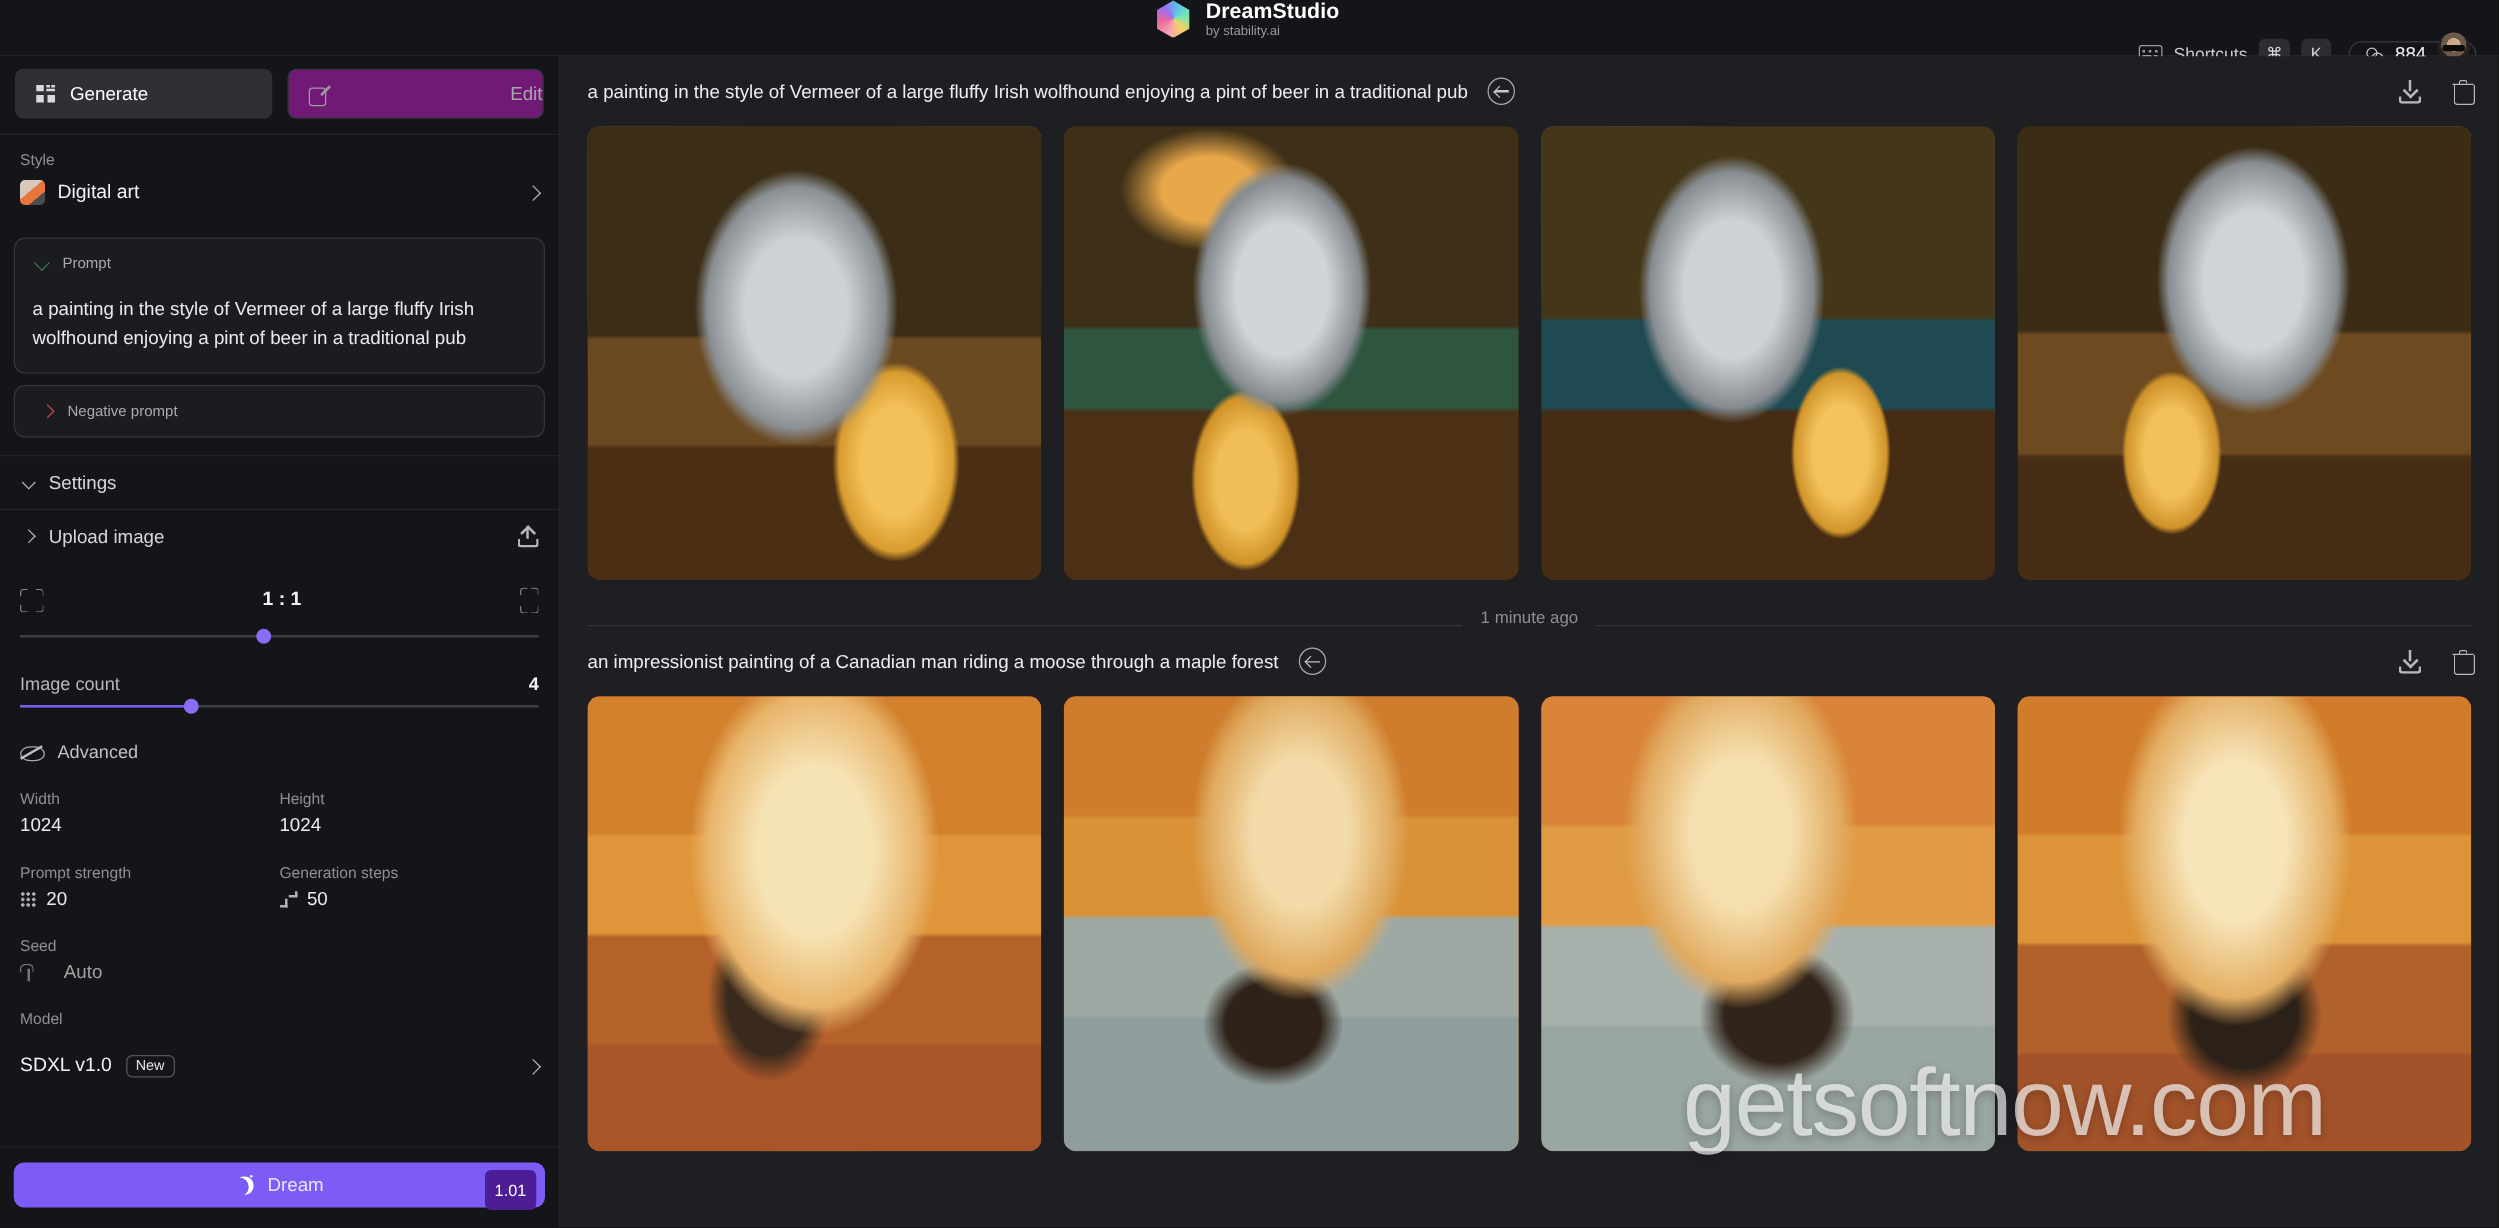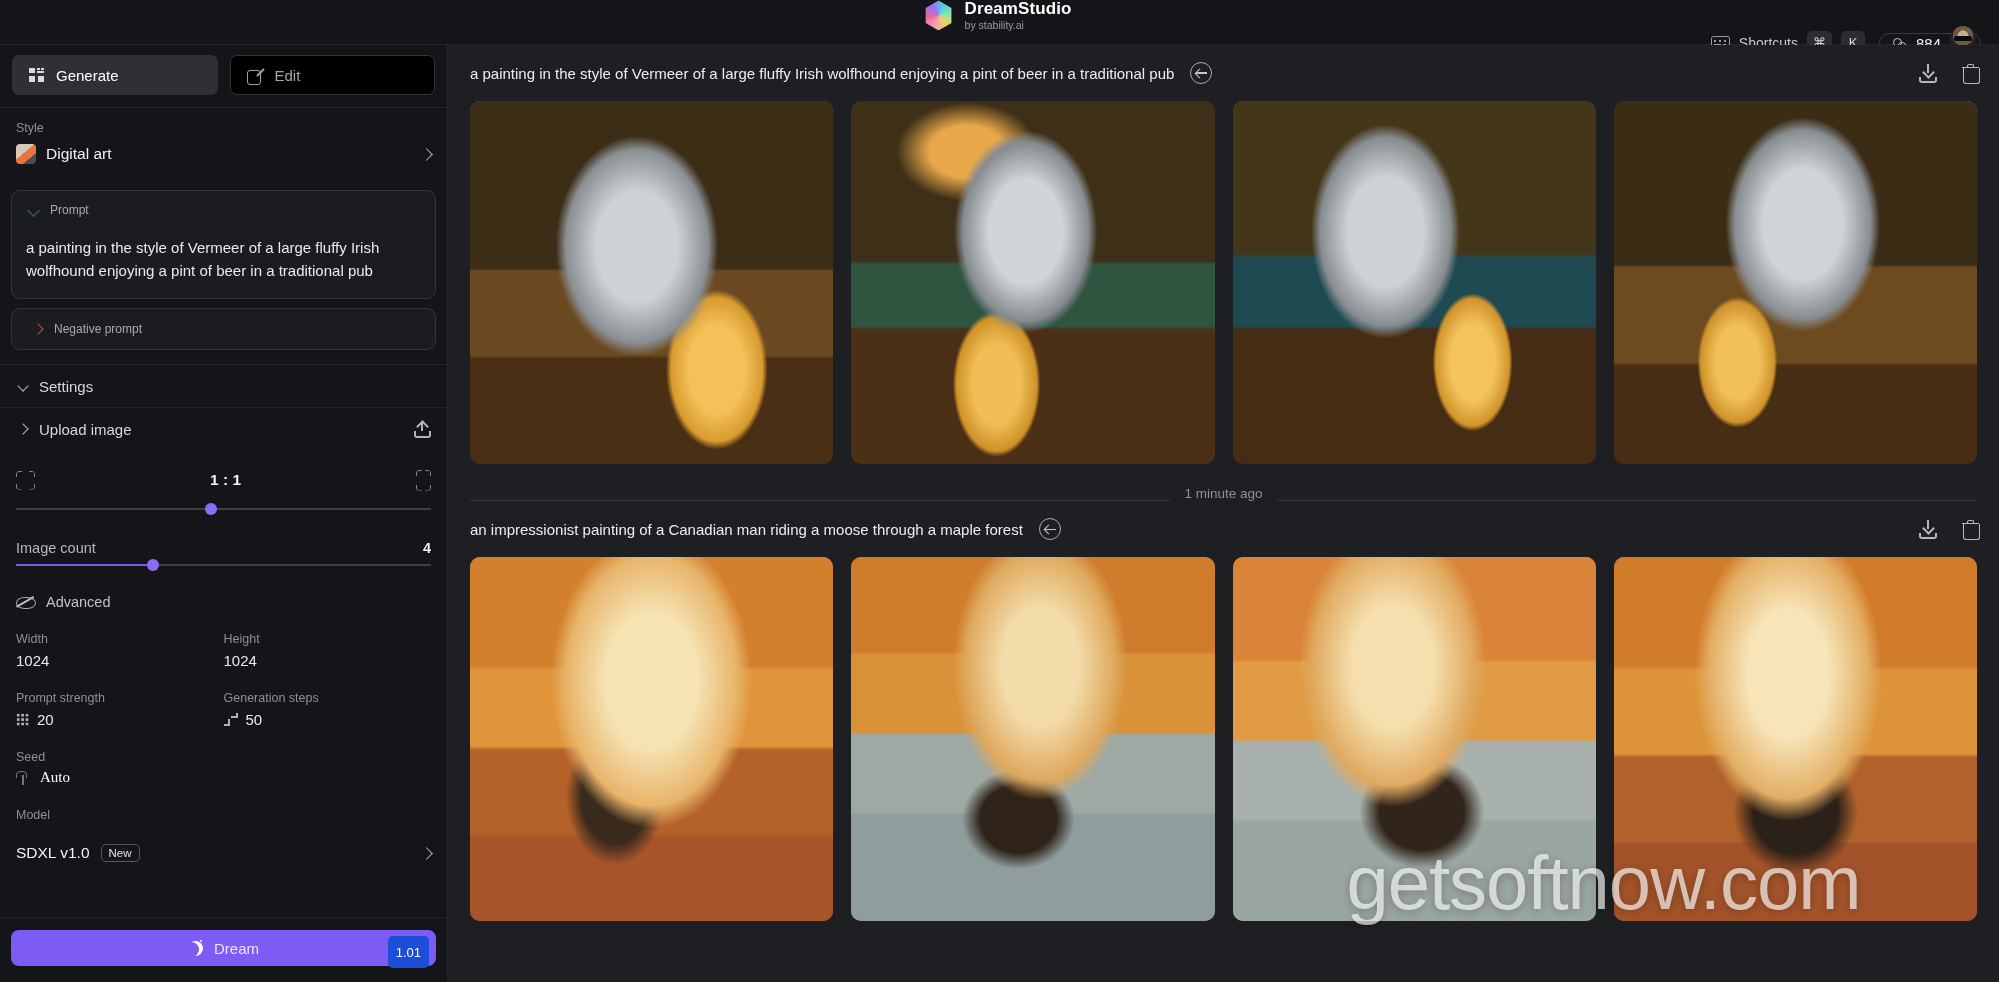--- a/index.html
+++ b/index.html
@@ -80,21 +80,21 @@
     display: flex; flex-direction: column;
     height: 937px;
   }
   .tabs { display: flex; gap: 12px; padding: 10px 12px 12px 12px; }
   .tab {
     flex: 1; height: 40px; border-radius: 7px;
     display: flex; align-items: center; gap: 11px; padding-left: 16px;
     font-size: 15px; border: 1px solid transparent;
   }
   .tab.active { background: #2f3036; color: #ffffff; }
-  .tab.inactive { background: #000000; border-color: #34353b; color: #a6a7ad; }
+  .tab.inactive { background: #701a75; border-color: #34353b; color: #a6a7ad; justify-content: space-between; }
   .ico-grid { width: 16px; height: 14px; display:block;
      background:
       linear-gradient(#d9dade,#d9dade) 0 0/6px 5px no-repeat,
       linear-gradient(#d9dade,#d9dade) 8px 0/3px 2px no-repeat,
       linear-gradient(#d9dade,#d9dade) 12px 0/3px 2px no-repeat,
       linear-gradient(#d9dade,#d9dade) 8px 3px/7px 2px no-repeat,
       linear-gradient(#d9dade,#d9dade) 0 8px/6px 6px no-repeat,
       linear-gradient(#d9dade,#d9dade) 9px 8px/6px 6px no-repeat;
   }
   .ico-pencil { width: 17px; height: 17px; position: relative; }
@@ -195,21 +195,21 @@
   .dots9 { width: 13px; height: 13px; display:inline-block;
     background-image: radial-gradient(#b0b1b6 45%, transparent 46%);
     background-size: 4.4px 4.4px; }
   .steps-ico { width: 14px; height: 13px; position:relative; display:inline-block; }
   .steps-ico::before{content:"";position:absolute;left:0;bottom:0;width:6px;height:1.6px;background:#b0b1b6;}
   .steps-ico::after{content:"";position:absolute;left:4.5px;bottom:0;width:1.6px;height:7px;background:#b0b1b6;}
   .steps-ico i{position:absolute;right:0;top:3px;width:7px;height:1.6px;background:#b0b1b6;}
   .steps-ico u{position:absolute;right:0;top:0;width:1.6px;height:4px;background:#b0b1b6;}
 
   .seed-row { margin-top: 22px; }
-  .seed-val { font-size: 15px; color: #ffffff; display: flex; align-items:center; gap: 10px; margin-top: 5px; font-family: Liberation Serif, serif;}
+  .seed-val { font-size: 15px; color: #a3a3a3; display: flex; align-items:center; gap: 21px; margin-top: 5px;}
   .seed-ico { width: 14px; height: 14px; position: relative; }
   .seed-ico::before{content:"";position:absolute;left:6px;top:4px;width:1.6px;height:10px;background:#75767d;}
   .seed-ico::after{content:"";position:absolute;left:0px;top:0px;width:9px;height:6px;
      border:1.5px solid #75767d;border-radius:50% 50% 0 0;border-bottom:none;}
 
   .model-row { margin-top: 22px; display:flex; align-items:center; gap: 11px; }
   .model-name { font-size: 15.5px; color: #f2f2f4; font-weight: 500; }
   .badge-new { border: 1px solid #56575e; border-radius: 5px; font-size: 11.5px;
                color: #e4e4e7; padding: 2px 7px; }
 
@@ -217,21 +217,21 @@
   .dream-btn {
     height: 36px; border-radius: 8px; background: #7c5cf5;
     display: flex; align-items: center; justify-content: center; position: relative;
     gap: 11px;
   }
   .moon { width: 15px; height: 15px; border-radius: 50%;
     box-shadow: inset -4px 1px 0 0 #ffffff; }
   .moon::after{content:"";position:absolute;margin-left:12px;margin-top:-1px;width:2.5px;height:2.5px;border-radius:50%;background:#fff;}
   .dream-label { font-size: 15px; color: #eae6fb; }
   .dream-cost { position: absolute; right: 7px; top: 6px; height: 24px; min-width: 40px;
-    background: #1d4ed8; border-radius: 5px; color: #fff; font-size: 13px;
+    background: #4c1d95; border-radius: 5px; color: #fff; font-size: 13px;
     display:flex; align-items:center; justify-content:center; padding: 16px 8px; }
 
   
   .main { flex: 1; background: #1e1f23; overflow: hidden; position: relative; }
   .gen-head { display: flex; align-items: center; height: 56px; padding: 0 20px 0 22px; }
   .gen-prompt { font-size: 15px; color: #ededef; }
   .reuse-btn { width: 22px; height: 22px; border-radius: 50%; border: 1.6px solid #a9aab0;
                margin-left: 16px; position: relative; }
   .reuse-btn::before{content:"";position:absolute;left:5px;top:9.3px;width:11px;height:1.6px;background:#c5c6cb;}
   .reuse-btn::after{content:"";position:absolute;left:5px;top:6.6px;width:6px;height:6px;

